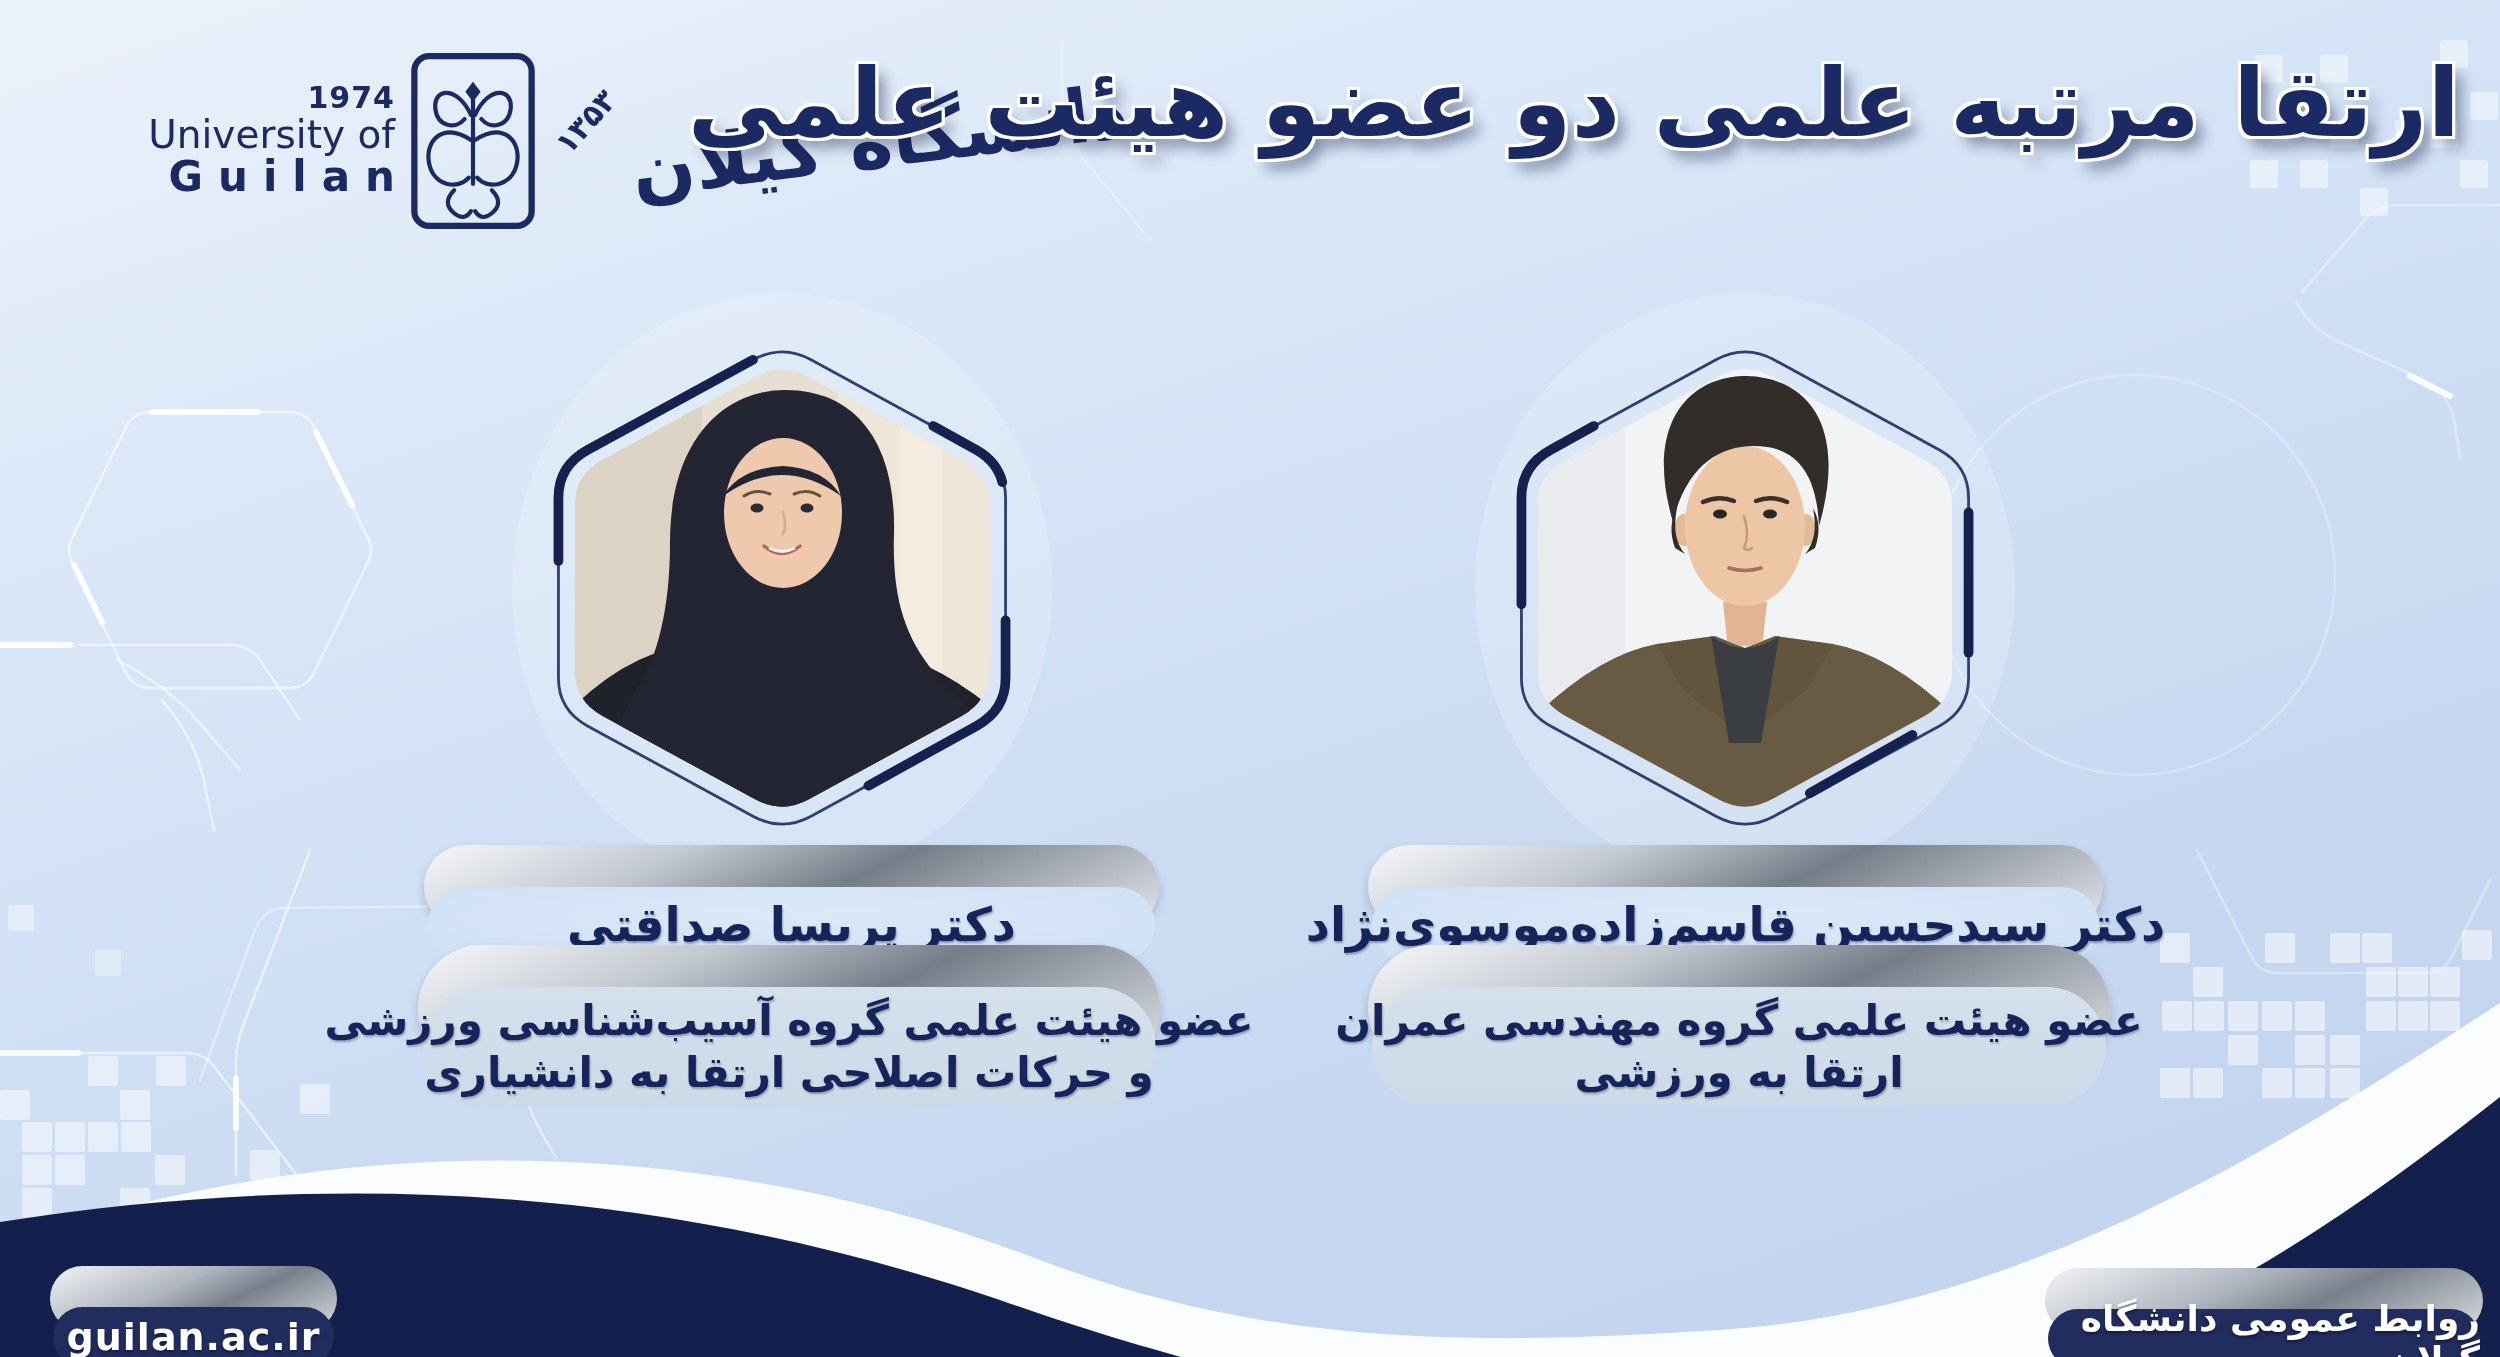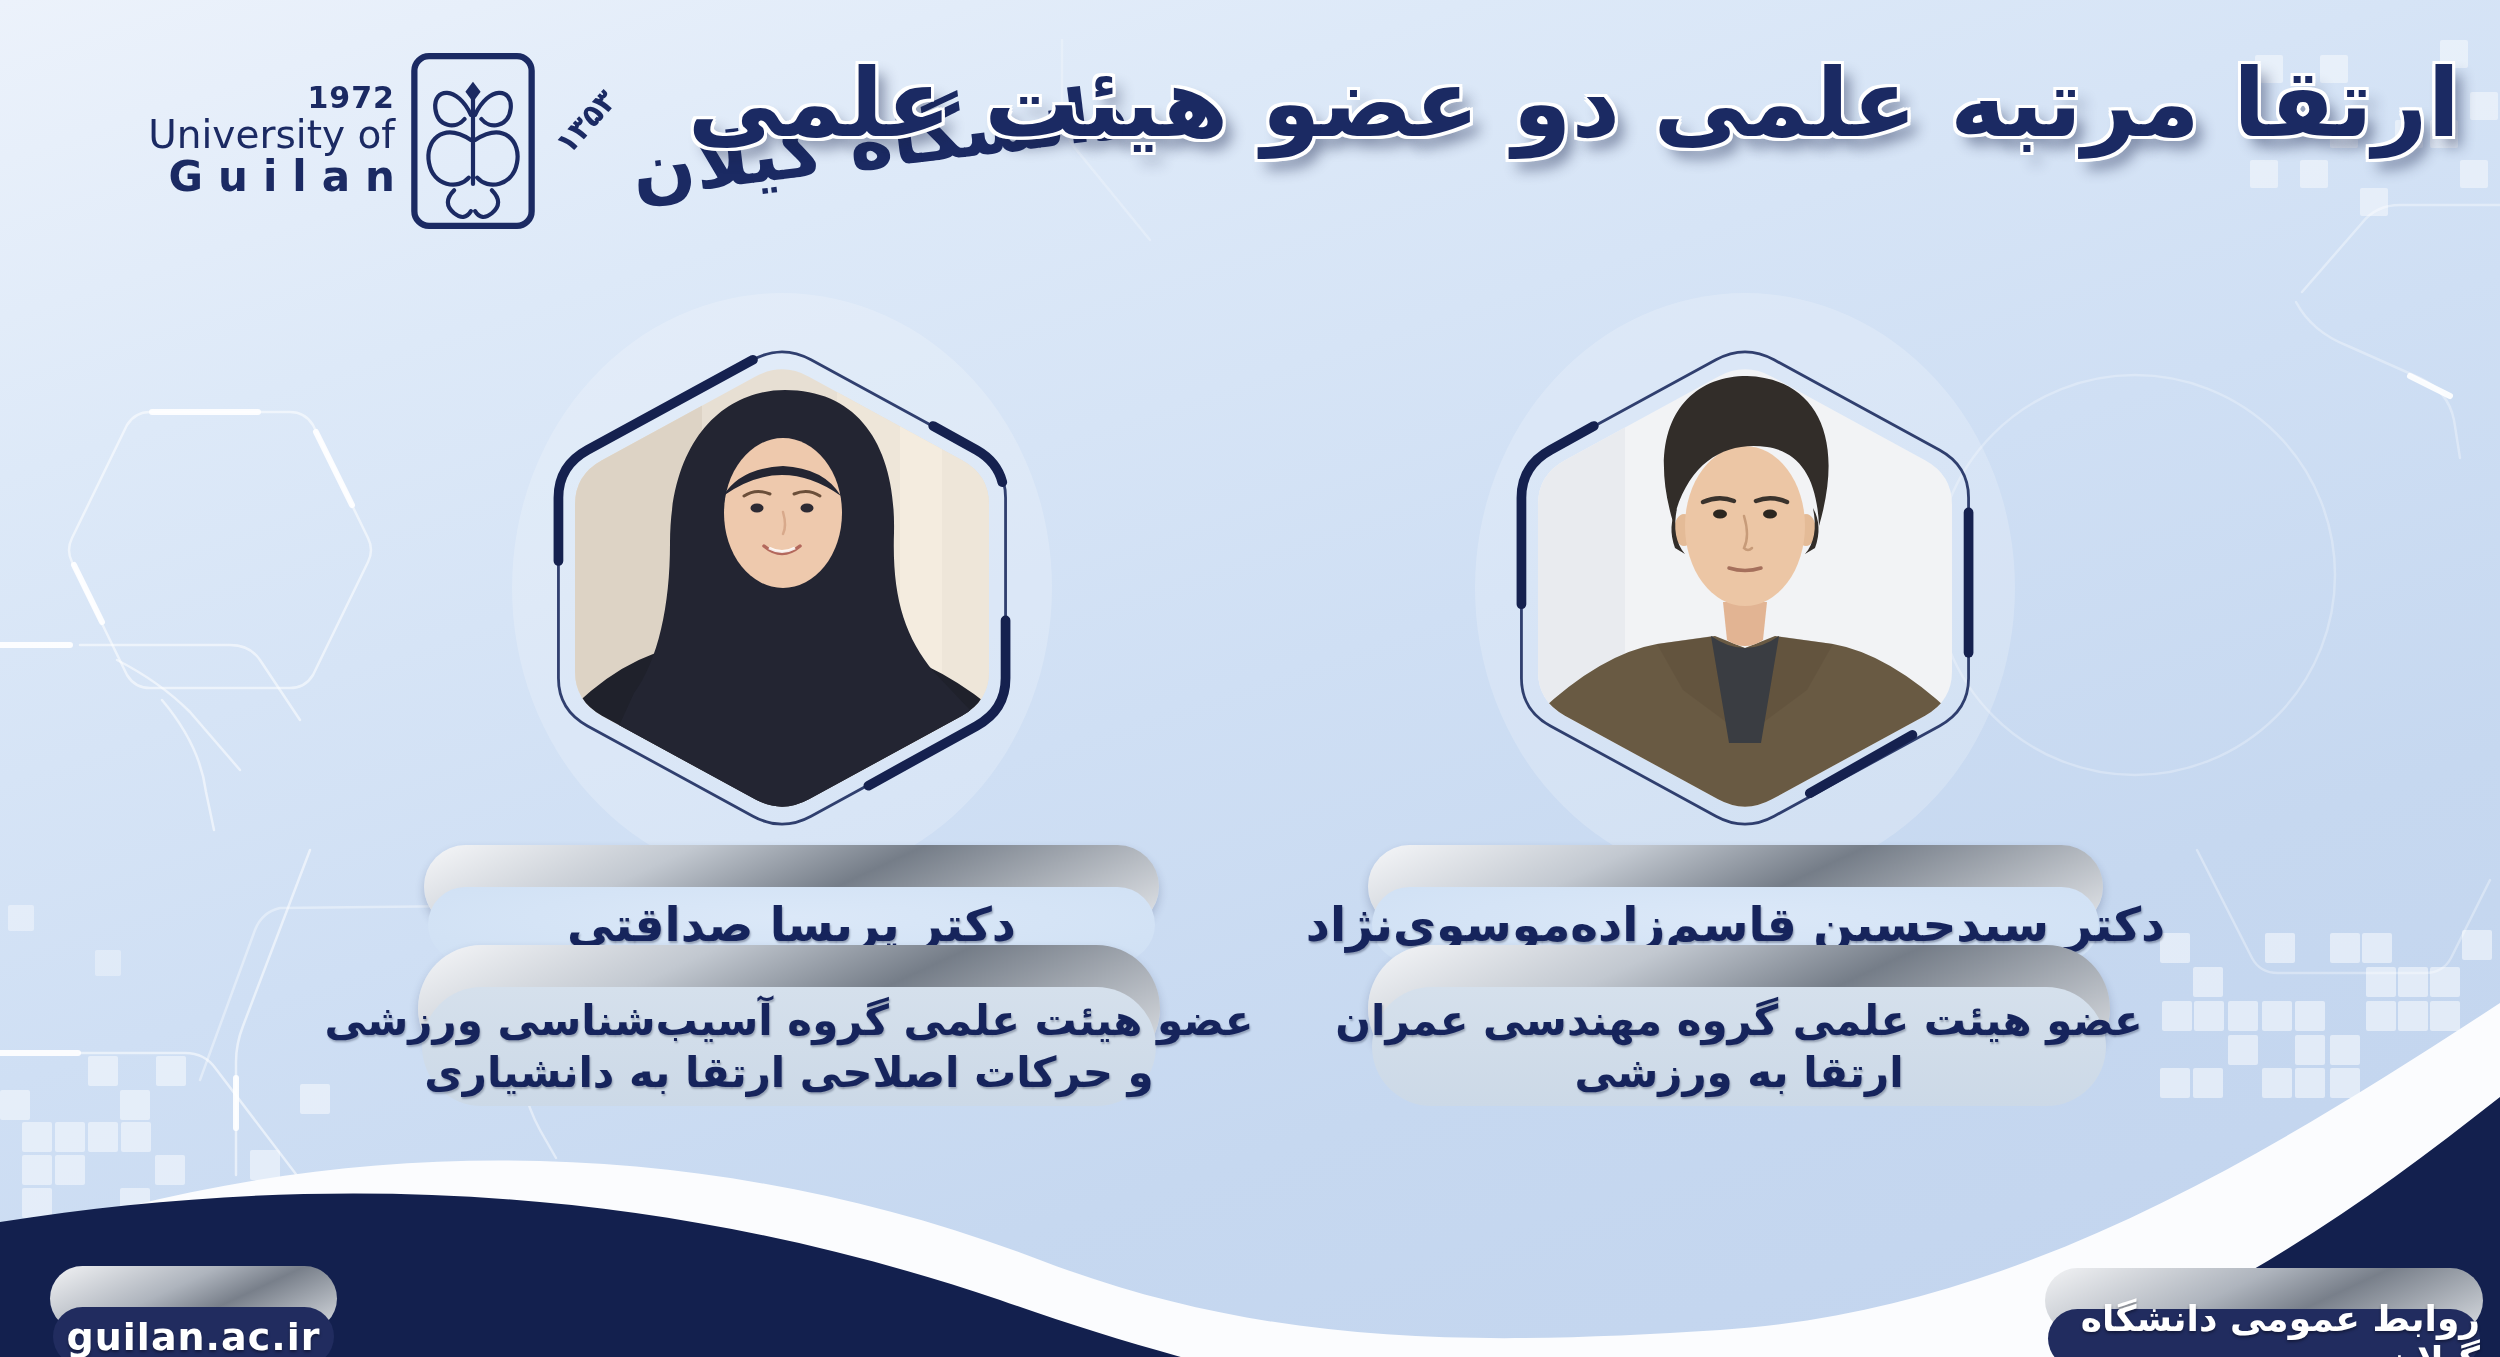--- a/index.html
+++ b/index.html
@@ -150,21 +150,21 @@
         <rect x="2430" y="120" width="28" height="28" rx="2"></rect>
       <rect x="2250" y="160" width="28" height="28" rx="2"></rect>
         <rect x="2300" y="160" width="28" height="28" rx="2"></rect>
         <rect x="2460" y="160" width="28" height="28" rx="2"></rect>
         <rect x="2360" y="188" width="28" height="28" rx="2"></rect>
     </g>
   </svg>
 
   <div class="abs logo-block">
     <div class="logo-en">
-      <div class="year">1972</div>
+      <div class="year">1974</div>
       <div class="l1">University of</div>
       <div class="l2">Guilan</div>
     </div>
     <svg class="logo-emblem" viewBox="0 0 120 170">
       <rect x="4" y="4" width="112" height="162" rx="14" fill="none" stroke="#1b2a63" stroke-width="6"></rect>
       <g fill="none" stroke="#1b2a63" stroke-width="4" stroke-linecap="round">
         <path d="M60 34 L60 126"></path>
         <path d="M60 30 l -6 8 6 8 6 -8 z" fill="#1b2a63" stroke-width="2"></path>
         <path d="M58 60 C 45 32 22 34 24 54 C 26 72 44 74 52 64"></path>
         <path d="M62 60 C 75 32 98 34 96 54 C 94 72 76 74 68 64"></path>

